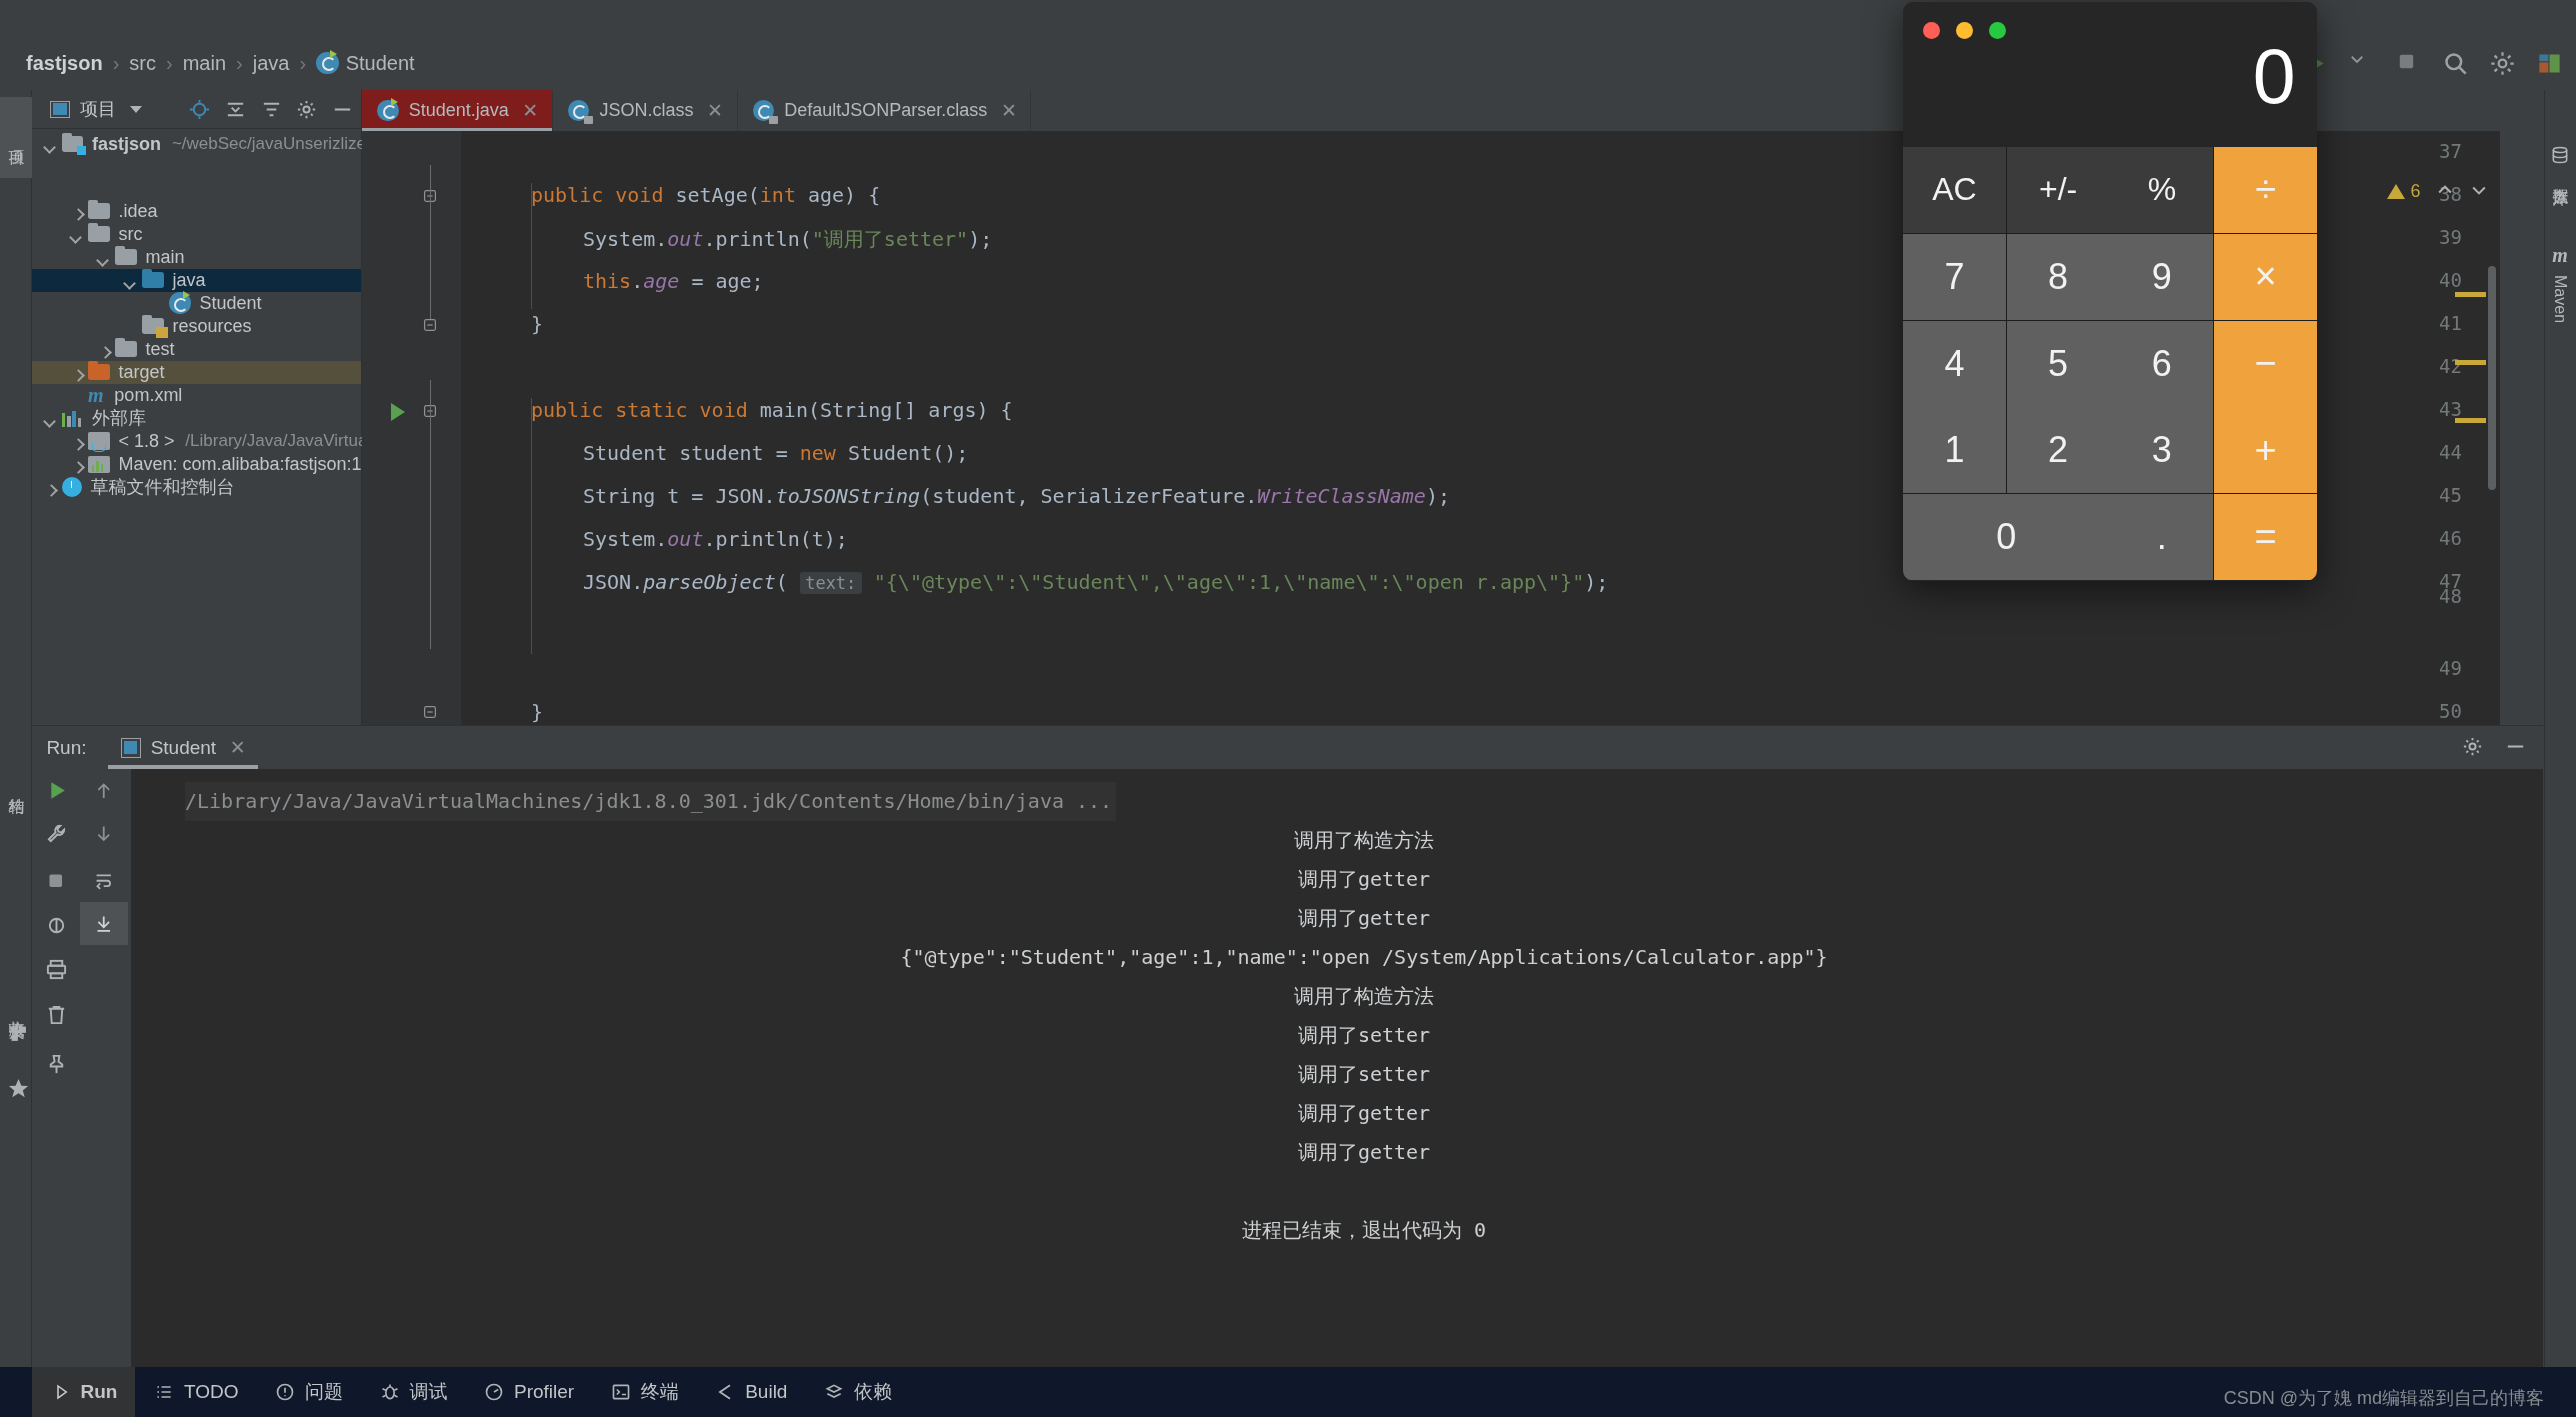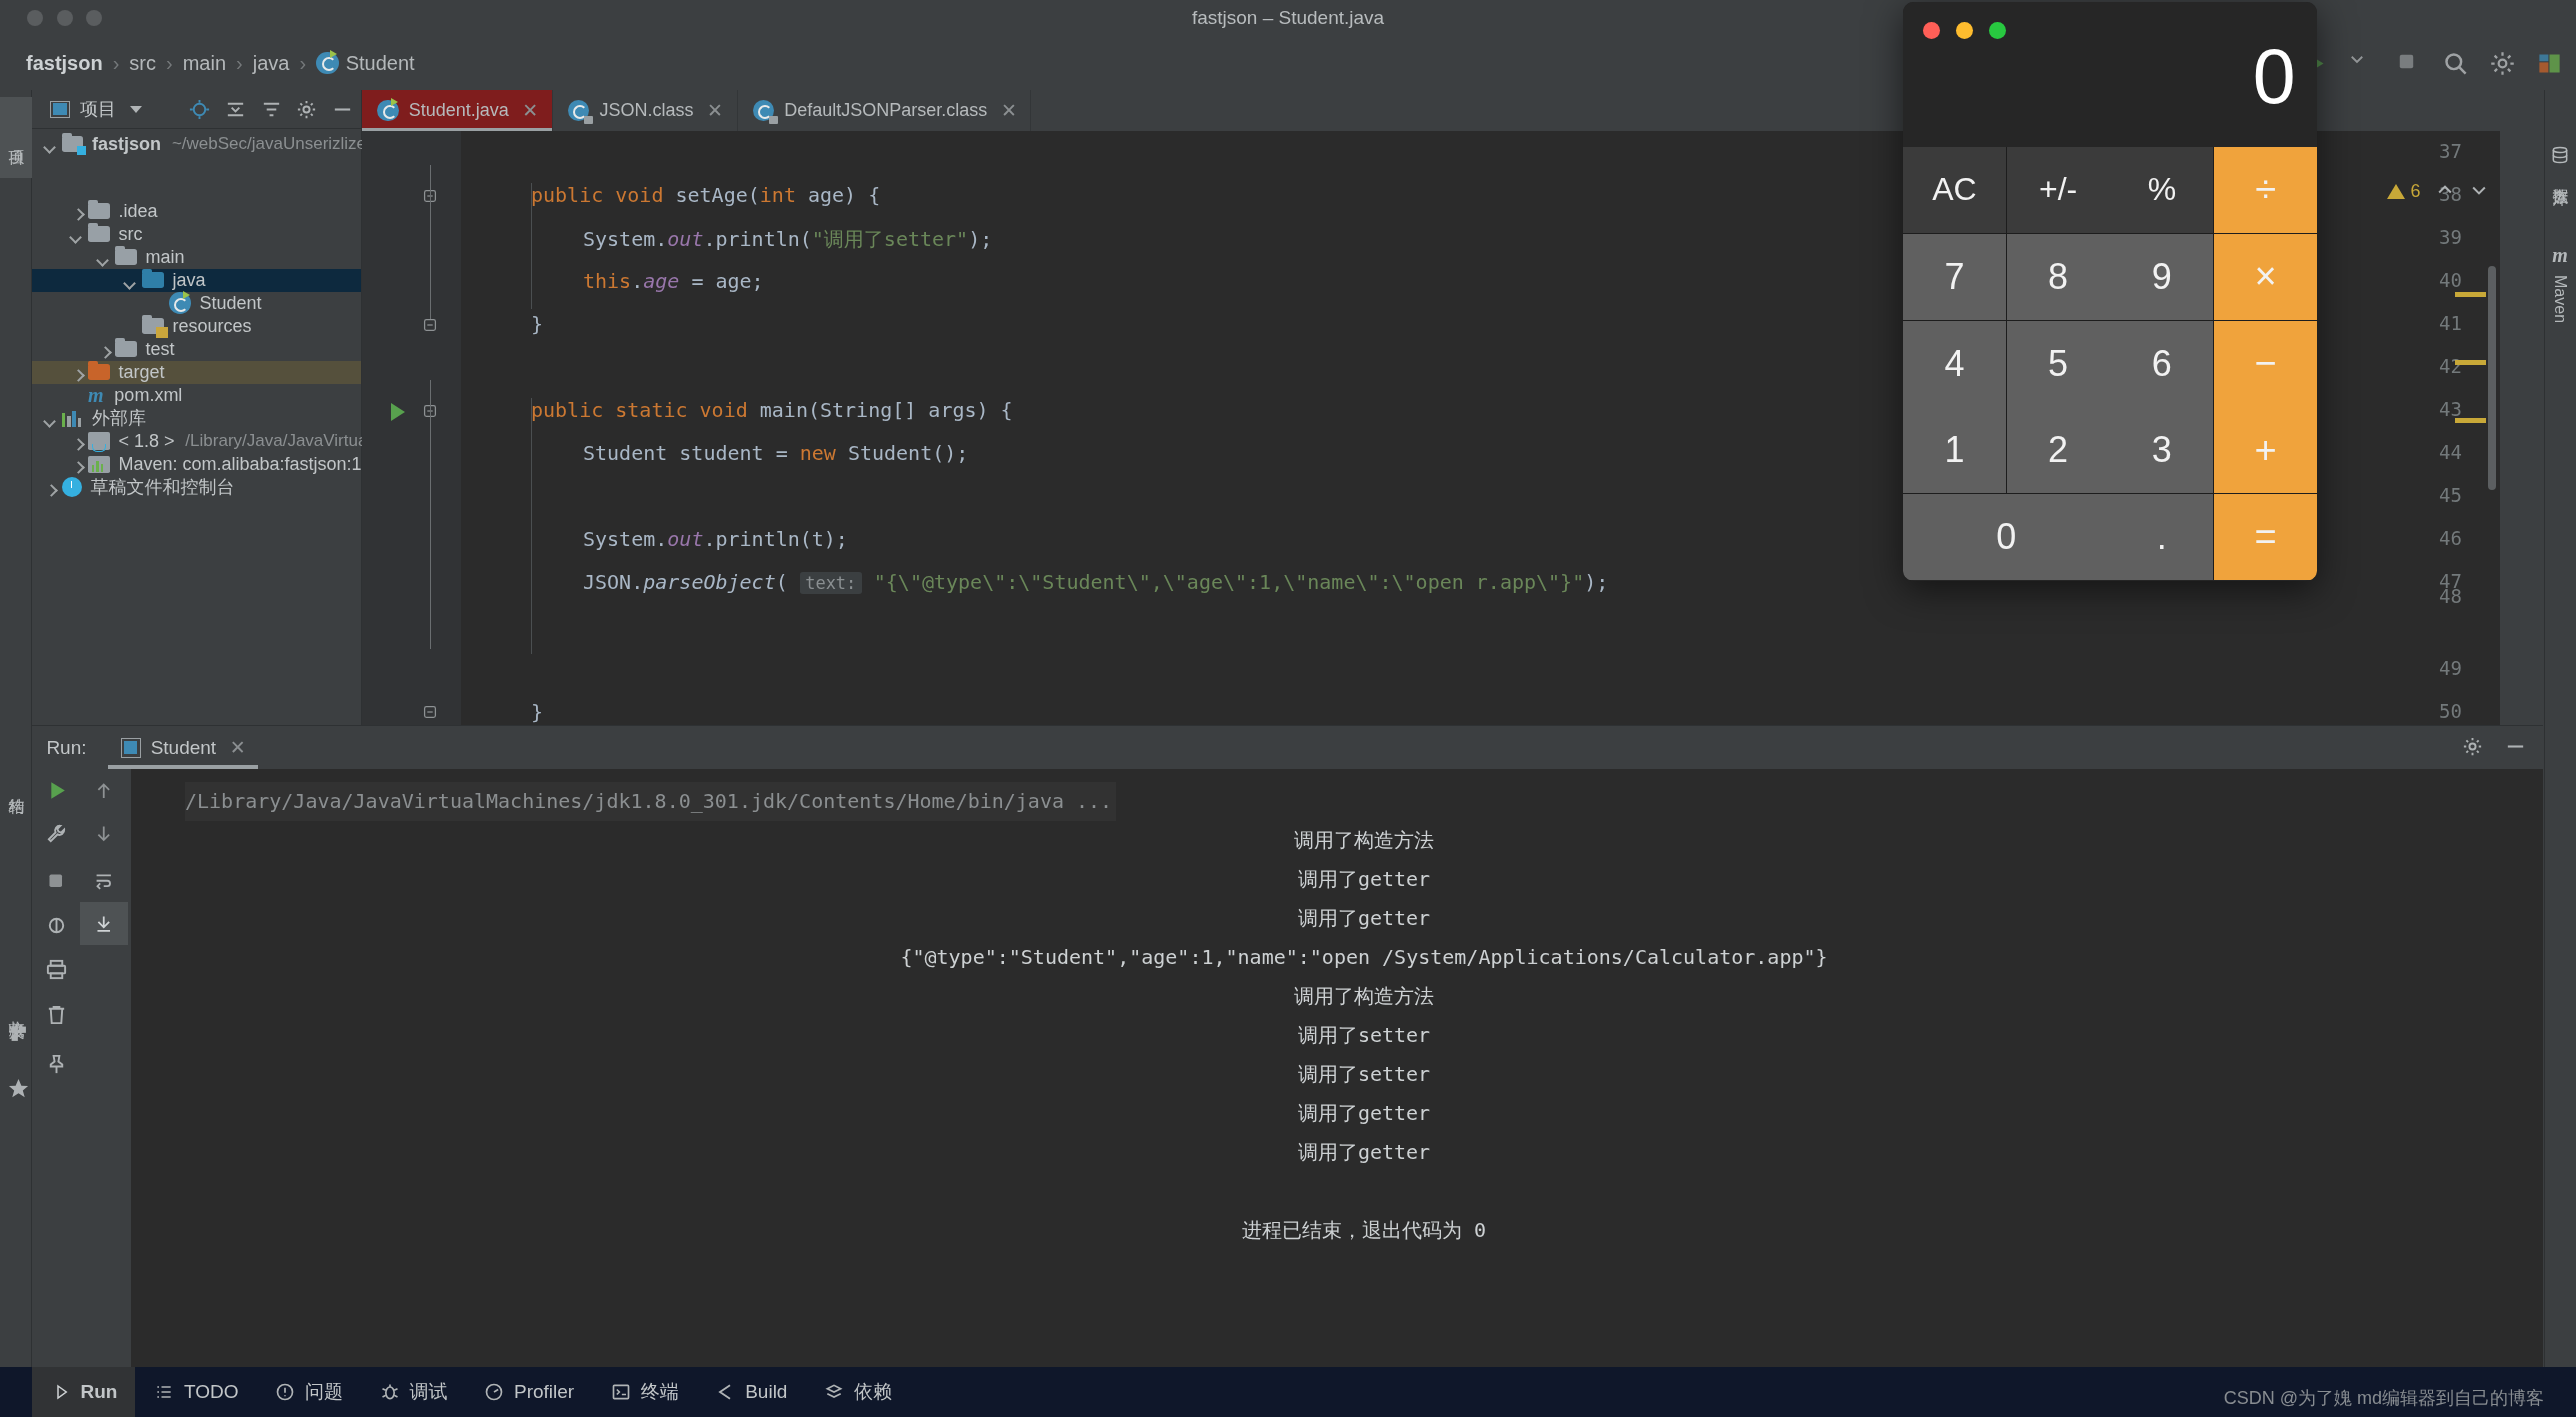--- a/index.html
+++ b/index.html
@@ -193,28 +193,20 @@
   .ckey { display:flex; align-items:center; justify-content:center; font-size:36px; color:#f2f2f2; background:#606060; font-weight:300; }
   .ckey.dark { background:#3b3b3b; font-size:32px; }
   .ckey.op { background:#f0a33c; font-size:38px; }
   .ckey.zero { grid-column: span 2; }
 </style>
 </head>
 <body>
 
 <div id="root">
 
-  <div class="titlebar">
-    <div class="traffic">
-      <i></i>
-      <i></i>
-      <i></i>
-    </div>
-    <div class="win-title">fastjson – Student.java</div>
-  </div>
 
   <div class="navbar">
     <div class="crumbs" id="crumbs">
         <span class="crumb b"><span>fastjson</span></span>
         <span class="crumb-sep">›</span>
         <span class="crumb"><span>src</span></span>
         <span class="crumb-sep">›</span>
         <span class="crumb"><span>main</span></span>
         <span class="crumb-sep">›</span>
         <span class="crumb"><span>java</span></span>
@@ -431,20 +423,21 @@
       </div>
     <div class="ebody">
       <div class="gutter"></div>
       <div class="codearea" id="codearea">
           <div class="cl" style="top: 52px; left: 70px;"><span class="kw">public void </span><span>setAge</span><span>(</span><span class="kw">int</span><span> age) {</span></div>
           <div class="cl" style="top: 95px; left: 122px;"><span>System.</span><span class="fld">out</span><span>.println(</span><span class="str">"调用了setter"</span><span>);</span></div>
           <div class="cl" style="top: 138px; left: 122px;"><span class="kw">this</span><span>.</span><span class="fld">age</span><span> = age;</span></div>
           <div class="cl" style="top: 181px; left: 70px;"><span>}</span></div>
           <div class="cl" style="top: 267px; left: 70px;"><span class="kw">public static void </span><span>main</span><span>(String[] args) {</span></div>
           <div class="cl" style="top: 310px; left: 122px;"><span>Student student = </span><span class="kw">new</span><span> Student();</span></div>
+          <div class="cl" style="top: 353px; left: 122px;"><span>String t = JSON.</span><span class="ital">toJSONString</span><span>(student, SerializerFeature.</span><span class="fld">WriteClassName</span><span>);</span></div>
           <div class="cl" style="top: 396px; left: 122px;"><span>System.</span><span class="fld">out</span><span>.println(t);</span></div>
           <div class="cl" style="top: 439px; left: 122px;"><span>JSON.</span><span class="ital">parseObject</span><span>( </span><span class="hint">text:</span><span class="str"> "{\"@type\":\"Student\",\"age\":1,\"name\":\"open </span><span class="str">r.app\"}"</span><span>);</span></div>
           <div class="cl" style="top: 569px; left: 70px;"><span>}</span></div>
           <div class="indentbar" style="left: 70px; top: 52px; height: 126px;"></div>
           <div class="indentbar" style="left: 70px; top: 267px; height: 256px;"></div>
         </div>
       <div id="gutterlines">
           <div class="gline" style="top: 9px;">37</div>
           <div class="gline" style="top: 52px;">38</div>
           <div class="foldmk" style="top: 56px;"><svg width="18" height="18" viewBox="0 0 20 20" fill="none" stroke="#8e9294" stroke-width="1.4">

